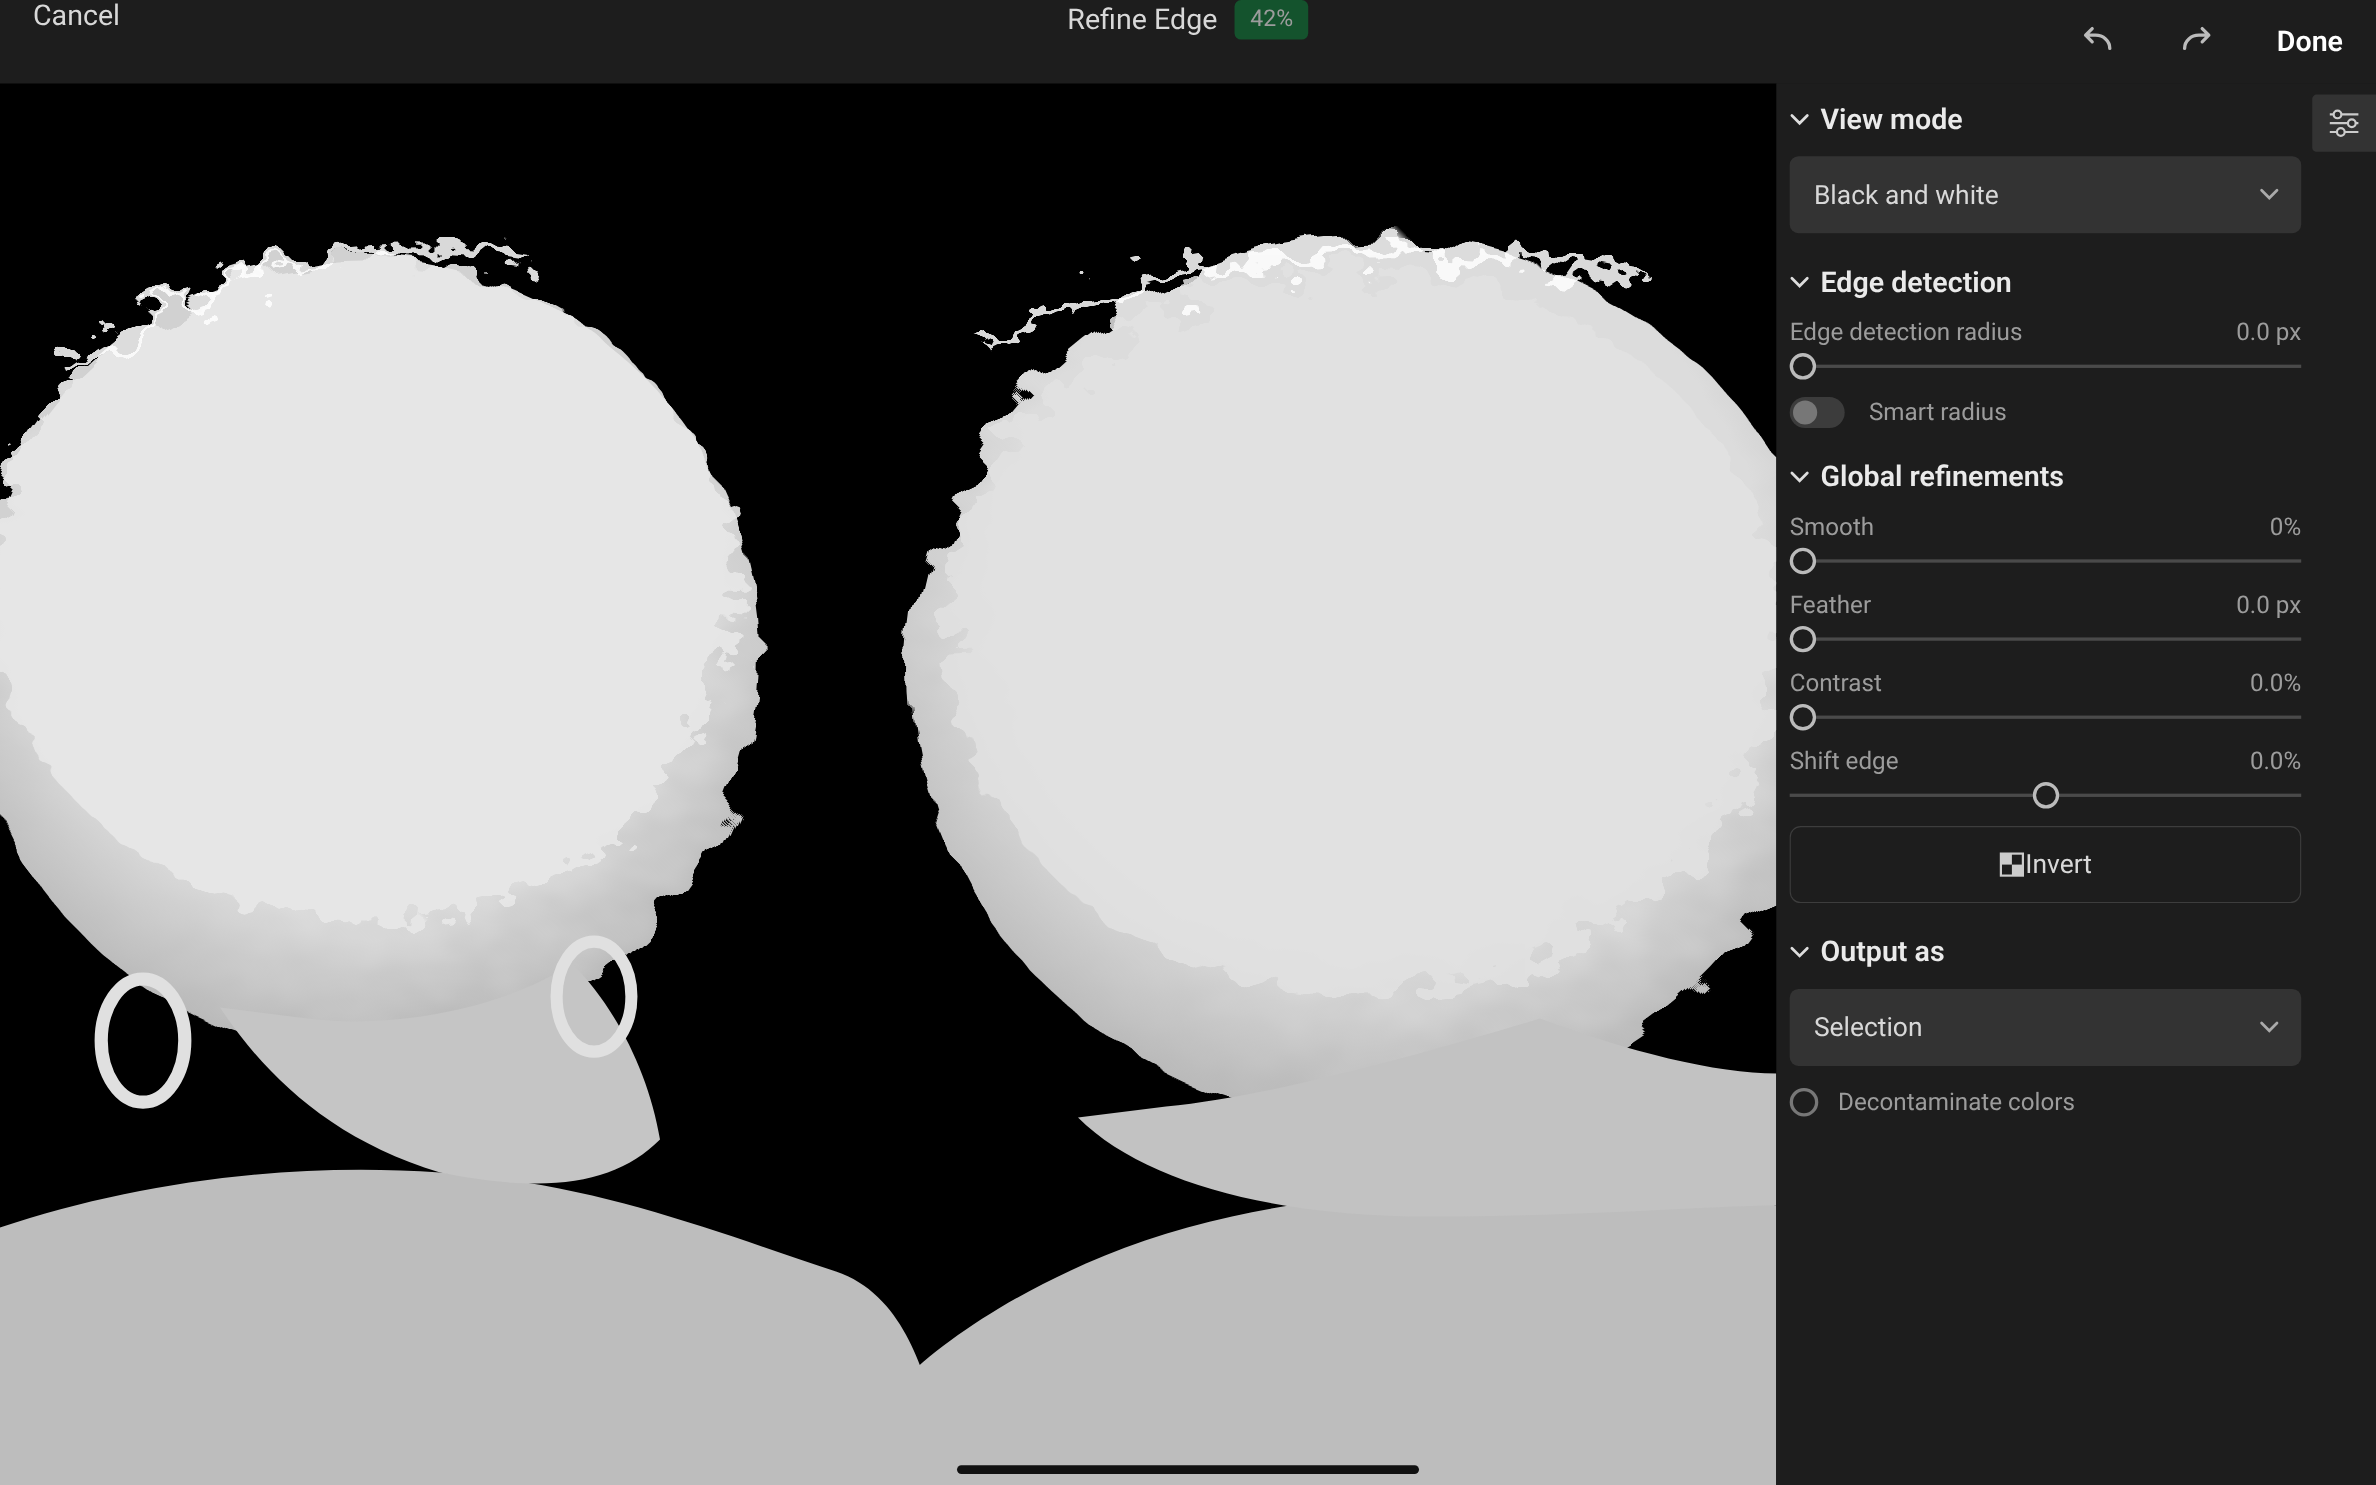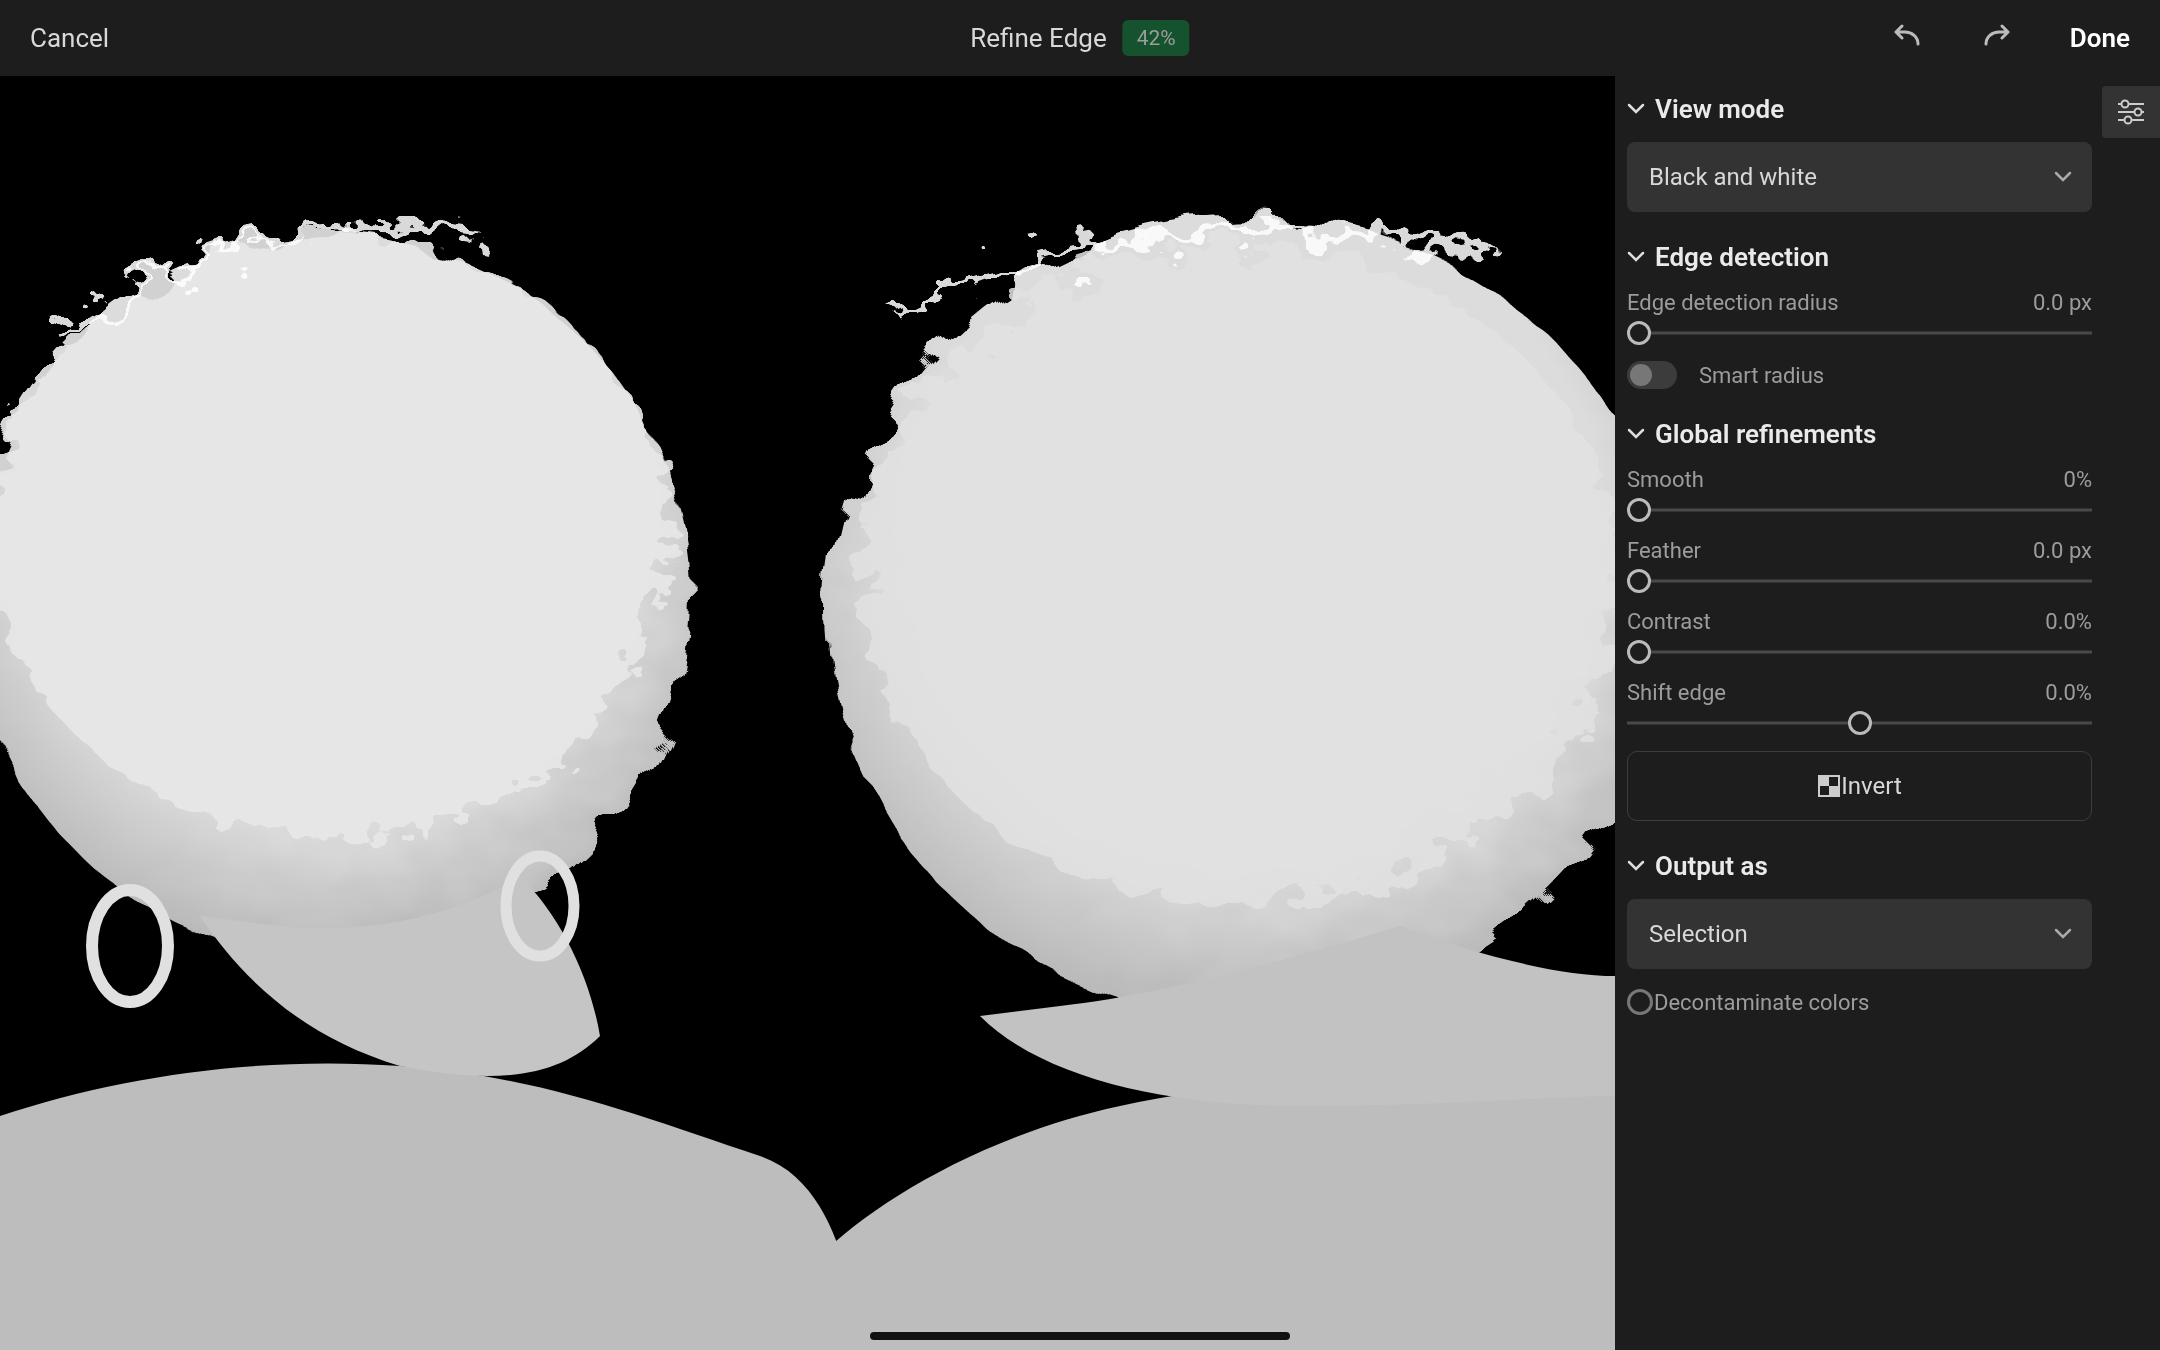--- a/index.html
+++ b/index.html
@@ -11,21 +11,21 @@
     --text-dim:#9c9c9c;
     --accent:#2680eb;
     --border:#3d3d3d;
     --track:#4a4a4a;
   }
   *{box-sizing:border-box;font-family:-apple-system,BlinkMacSystemFont,"Segoe UI",Roboto,Helvetica,Arial,sans-serif;}
   html,body{margin:0;padding:0;width:2160px;height:1350px;background:var(--bg);color:var(--text);overflow:hidden;}
   .app{position:relative;width:2160px;height:1350px;}
 
   
-  .topbar{position:absolute;top:0;left:0;right:0;height:76px;display:flex;align-items:center;padding:0 30px;background:var(--bg);}
+  .topbar{position:absolute;top:0;left:0;right:0;height:76px;display:flex;padding:0 30px;background:var(--bg);}
   .topbar .cancel{font-size:26px;color:var(--text);cursor:pointer;}
   .topbar .center{position:absolute;left:50%;transform:translateX(-50%);display:flex;align-items:center;gap:16px;}
   .topbar .title{font-size:26px;color:var(--text);}
   .topbar .zoom{font-size:21px;color:var(--text-dim);background:#14532d;padding:6px 14px;border-radius:6px;}
   .topbar .right{margin-left:auto;display:flex;align-items:center;gap:52px;}
   .topbar .icon-btn{width:40px;height:40px;display:flex;align-items:center;justify-content:center;cursor:pointer;color:var(--text-dim);}
   .topbar .done{font-size:26px;font-weight:600;color:#fff;cursor:pointer;}
 
   
   .toolstrip{position:absolute;top:90px;left:8px;width:66px;background:var(--panel);border-radius:10px;padding:10px 0 14px 0;display:flex;flex-direction:column;align-items:center;gap:18px;}
@@ -55,21 +55,21 @@
   .slider{position:relative;height:28px;margin:4px 0 14px 0;}
   .slider .track{position:absolute;top:50%;left:0;right:0;height:3px;background:var(--track);transform:translateY(-50%);}
   .slider .thumb{position:absolute;top:50%;width:24px;height:24px;border:3px solid #bbb;background:var(--bg);border-radius:50%;transform:translate(-50%,-50%);cursor:pointer;}
   .slider .thumb.left{left:0;transform:translate(0,-50%);}
   .slider .thumb.center{left:50%;}
   .toggle{width:50px;height:28px;border-radius:14px;background:#3c3c3c;position:relative;cursor:pointer;}
   .toggle .knob{position:absolute;top:3px;left:3px;width:22px;height:22px;border-radius:50%;background:#777;}
   .toggle-row{display:flex;align-items:center;gap:22px;margin-top:6px;}
   .toggle-label{font-size:22px;color:var(--text-dim);}
   .invert-btn{height:70px;border:1px solid var(--border);border-radius:10px;display:flex;align-items:center;justify-content:center;font-size:24px;color:var(--text);cursor:pointer;margin-top:12px;}
-  .radio-row{display:flex;align-items:center;gap:1px;margin-top:20px;}
+  .radio-row{display:flex;align-items:center;gap:18px;margin-top:20px;}
   .radio{width:26px;height:26px;border:3px solid #777;border-radius:50%;cursor:pointer;}
   .radio-label{font-size:22px;color:var(--text-dim);}
 </style>
 </head>
 <body>
 
 <div class="app">
 
   <div class="topbar">
     <div class="cancel">Cancel</div>

